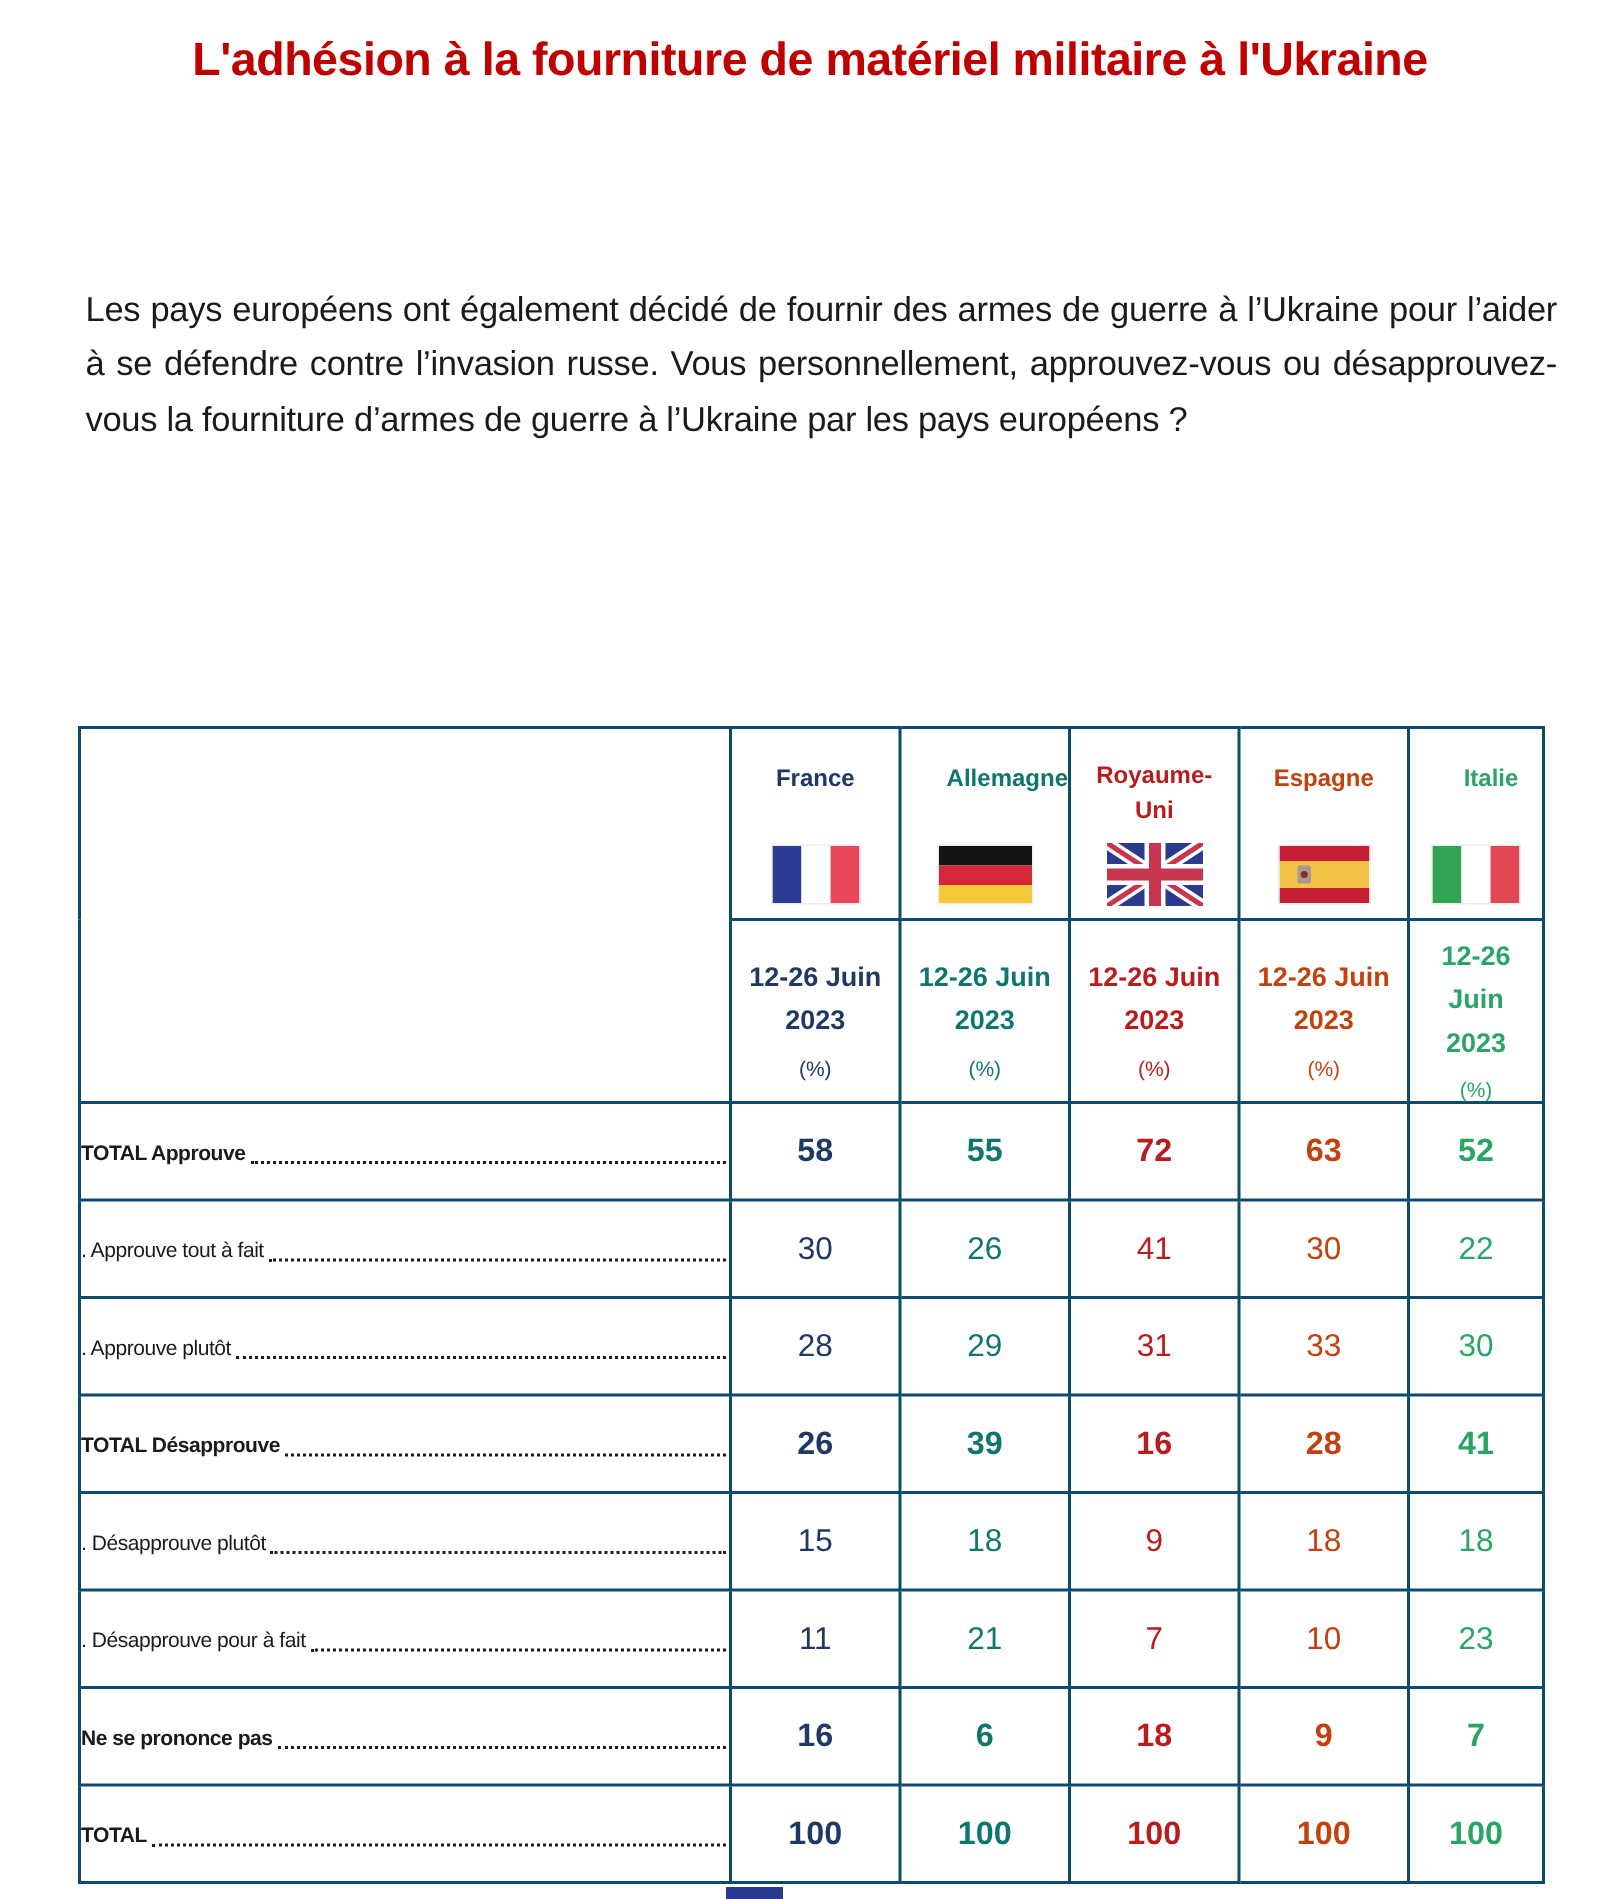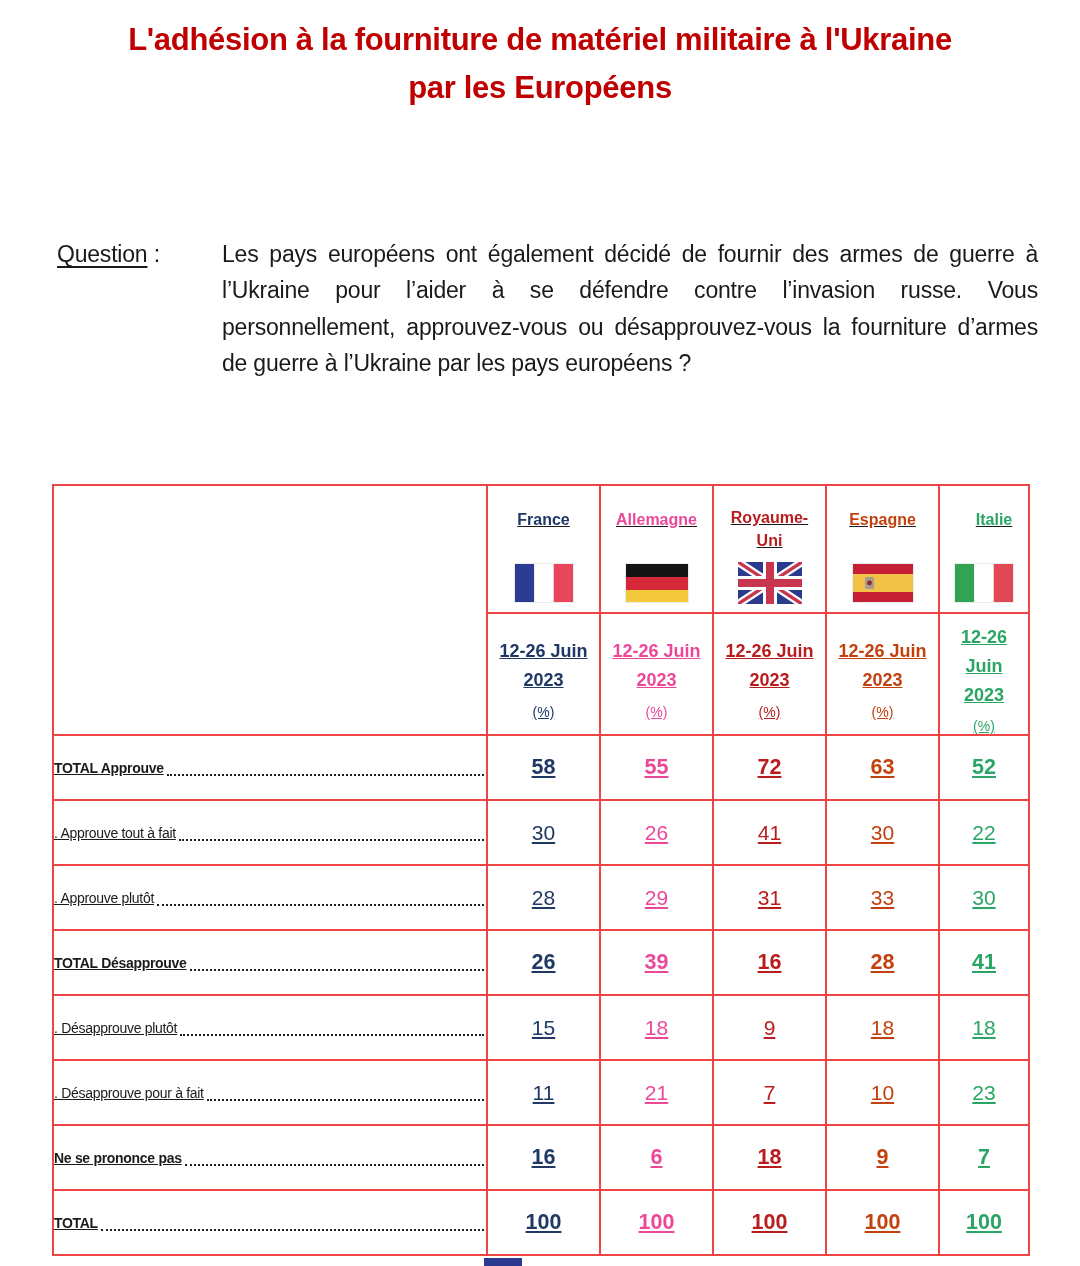--- a/index.html
+++ b/index.html
@@ -35,44 +35,43 @@
   .q-text{flex:1;text-align:justify;}
   
   .tbl-wrap{position:absolute;left:52px;top:484px;}
   table.poll{
     border-collapse:collapse;
     table-layout:fixed;
     width:976px;
     background:#fff;
   }
   table.poll td{
-    border:2px solid #ef4444;
+    border:2px solid #0c4a6e;
     padding:0;
     text-align:center;
     vertical-align:middle;
-    text-decoration:underline;
   }
   table.poll{border:2px solid #3f3f3f;}
   td.col-it{border-left:4px double #5f5f5f;}
   
   .hdr-name-cell{height:126px;vertical-align:top;}
   .cname{
     margin-top:12px;
     height:56px;
     display:flex;align-items:flex-start;justify-content:center;
     font-size:16px;font-weight:bold;line-height:1.45;
   }
   .cname span{display:inline-block;max-width:86px;}
   .flagbox{display:flex;justify-content:center;align-items:flex-start;}
   .hdr-date-cell{height:93px;vertical-align:top;}
   .cdate{margin-top:9px;font-size:18px;font-weight:bold;line-height:1.6;}
   .cpct{margin-top:9px;font-size:14px;font-weight:normal;}
   
   .c0{color:#1F3864;}
-  .c1{color:#ec4899;}
+  .c1{color:#0f766e;justify-content:flex-end;}
   .c2{color:#b91c1c;}
   .c3{color:#c2410c;}
   .c4{color:#2BA565;padding-left:20px;}
   
   tr.data-row{height:65px;}
   td.lbl{
     text-align:left;
     padding:0 8px 0 7px;
   }
   .lbl-flex{display:flex;align-items:center;width:100%;}
@@ -96,25 +95,23 @@
     background:#2B3990;
   }
 </style>
 </head>
 <body>
 
 <div class="page">
 
   <div class="title">
     <div>L'adhésion à la fourniture de matériel militaire à l'Ukraine</div>
-    <div>par les Européens</div>
   </div>
 
   <div class="q-row">
-    <div class="q-label"><span class="q-word">Question</span><span> :</span></div>
     <div class="q-text">Les pays européens ont également décidé de fournir des armes de guerre à l’Ukraine pour l’aider à se défendre contre l’invasion russe. Vous personnellement, approuvez-vous ou désapprouvez-vous la fourniture d’armes de guerre à l’Ukraine par les pays européens ?</div>
   </div>
 
   <div class="tbl-wrap">
     <table class="poll">
       <colgroup>
         <col style="width:434px">
           <col style="width:113px">
           <col style="width:113px">
         <col style="width:113px">

